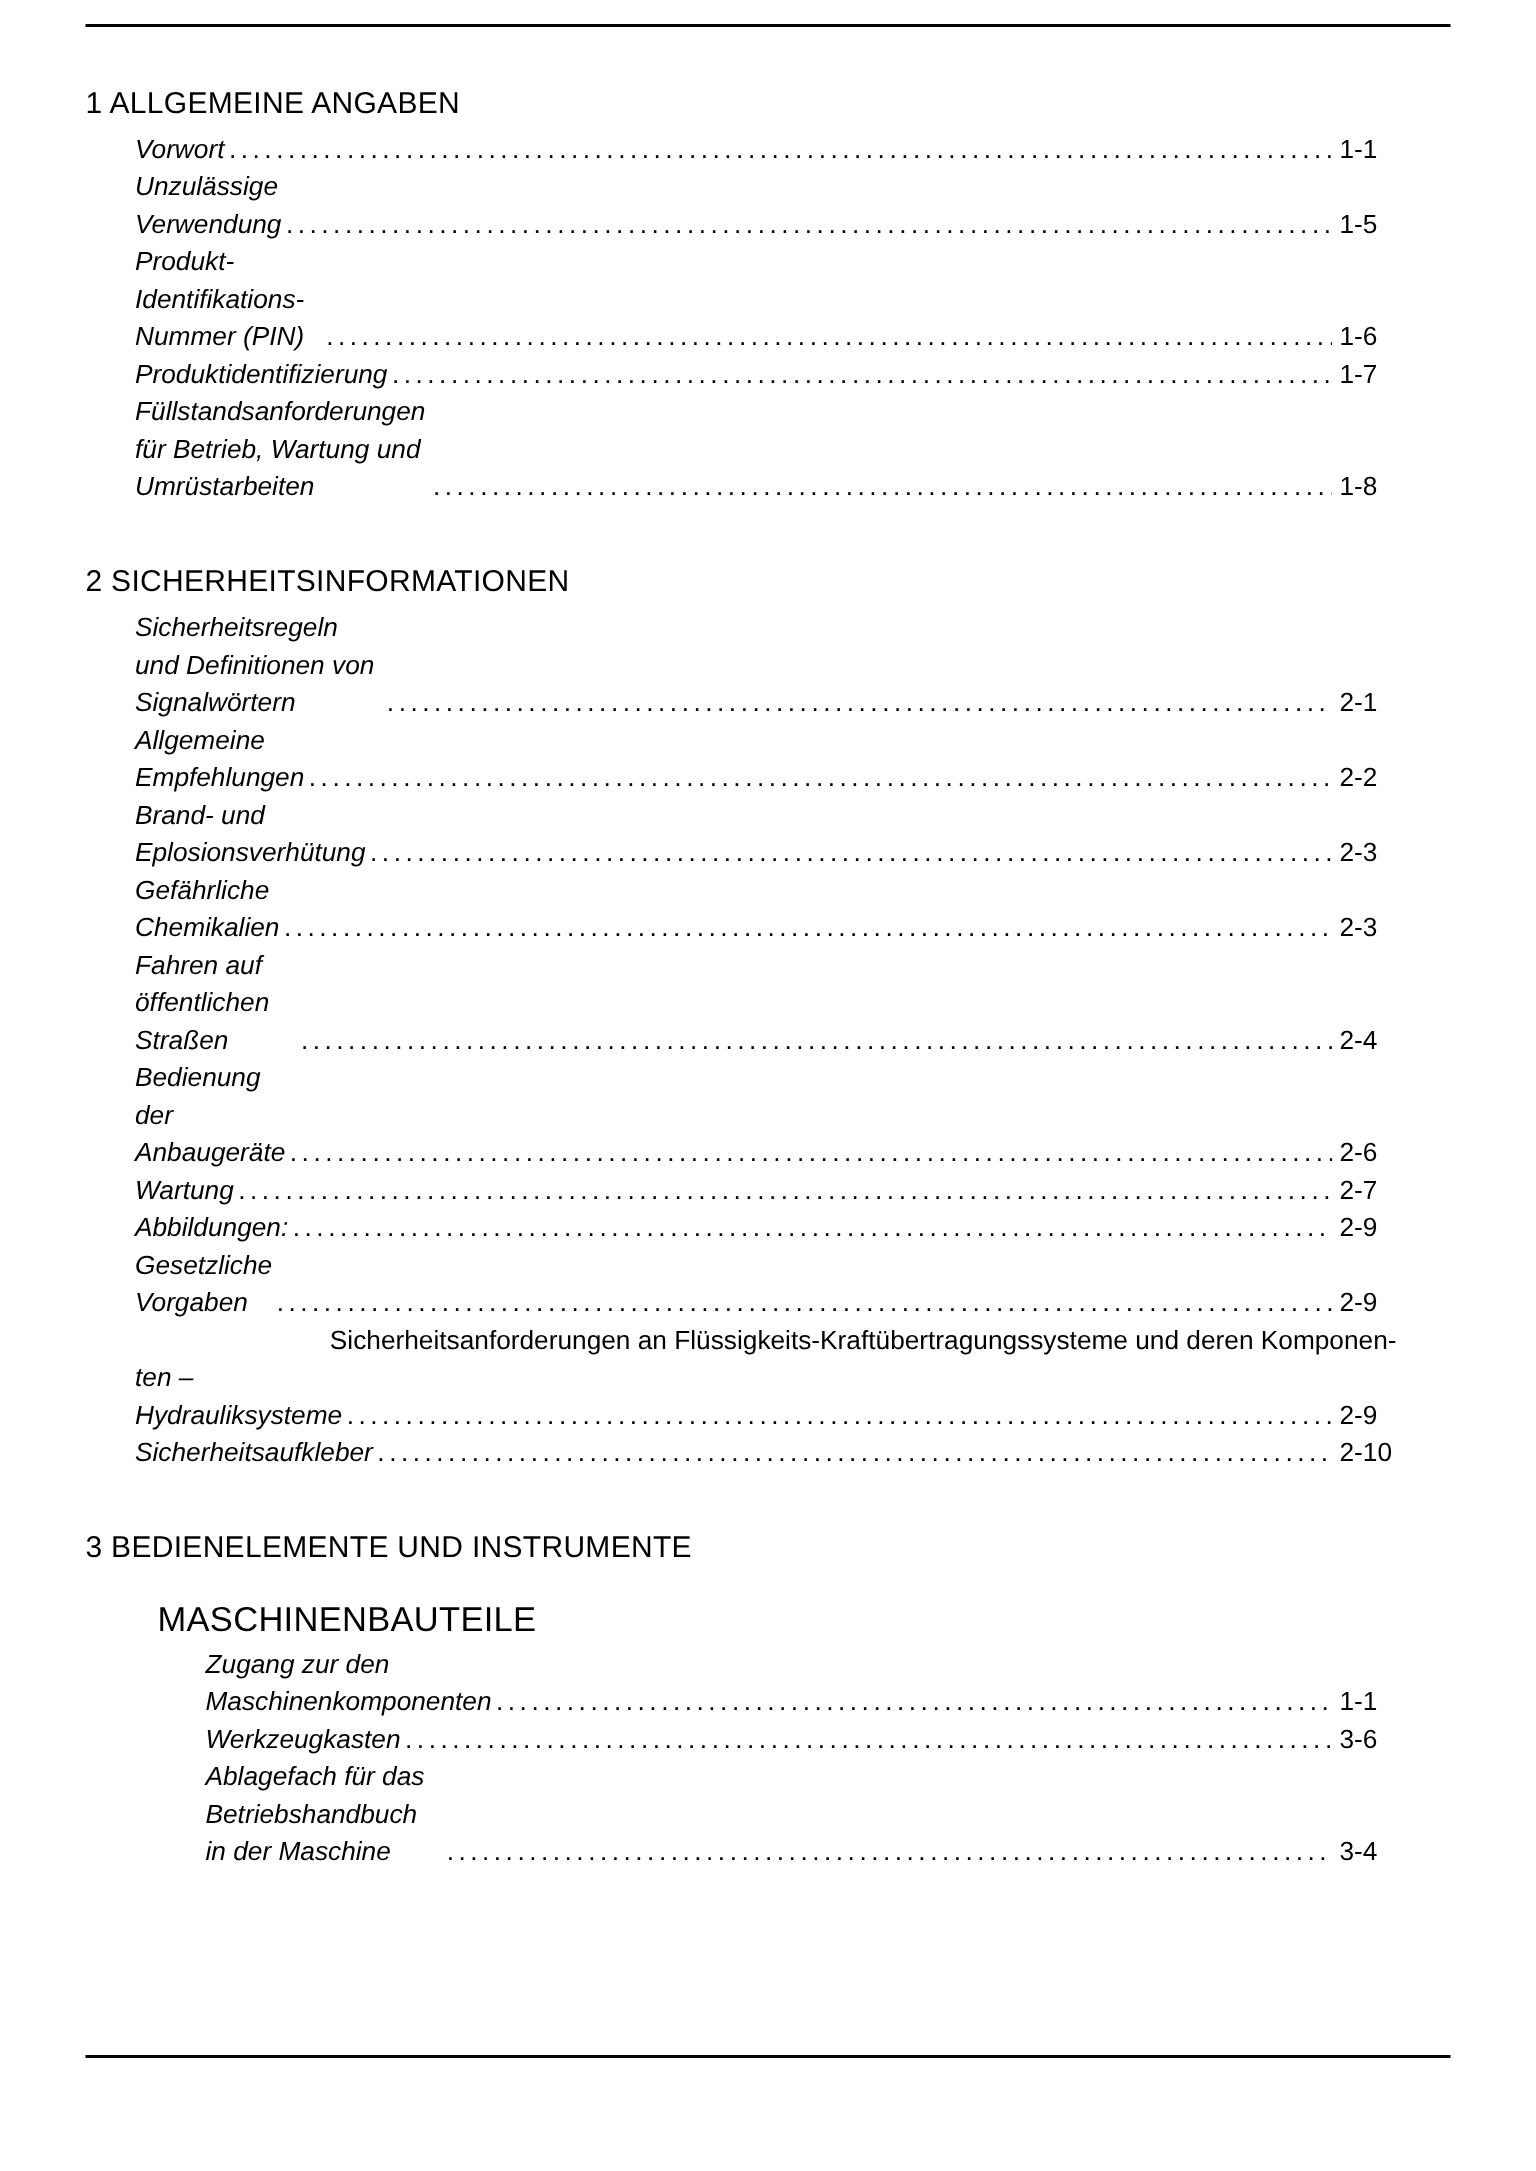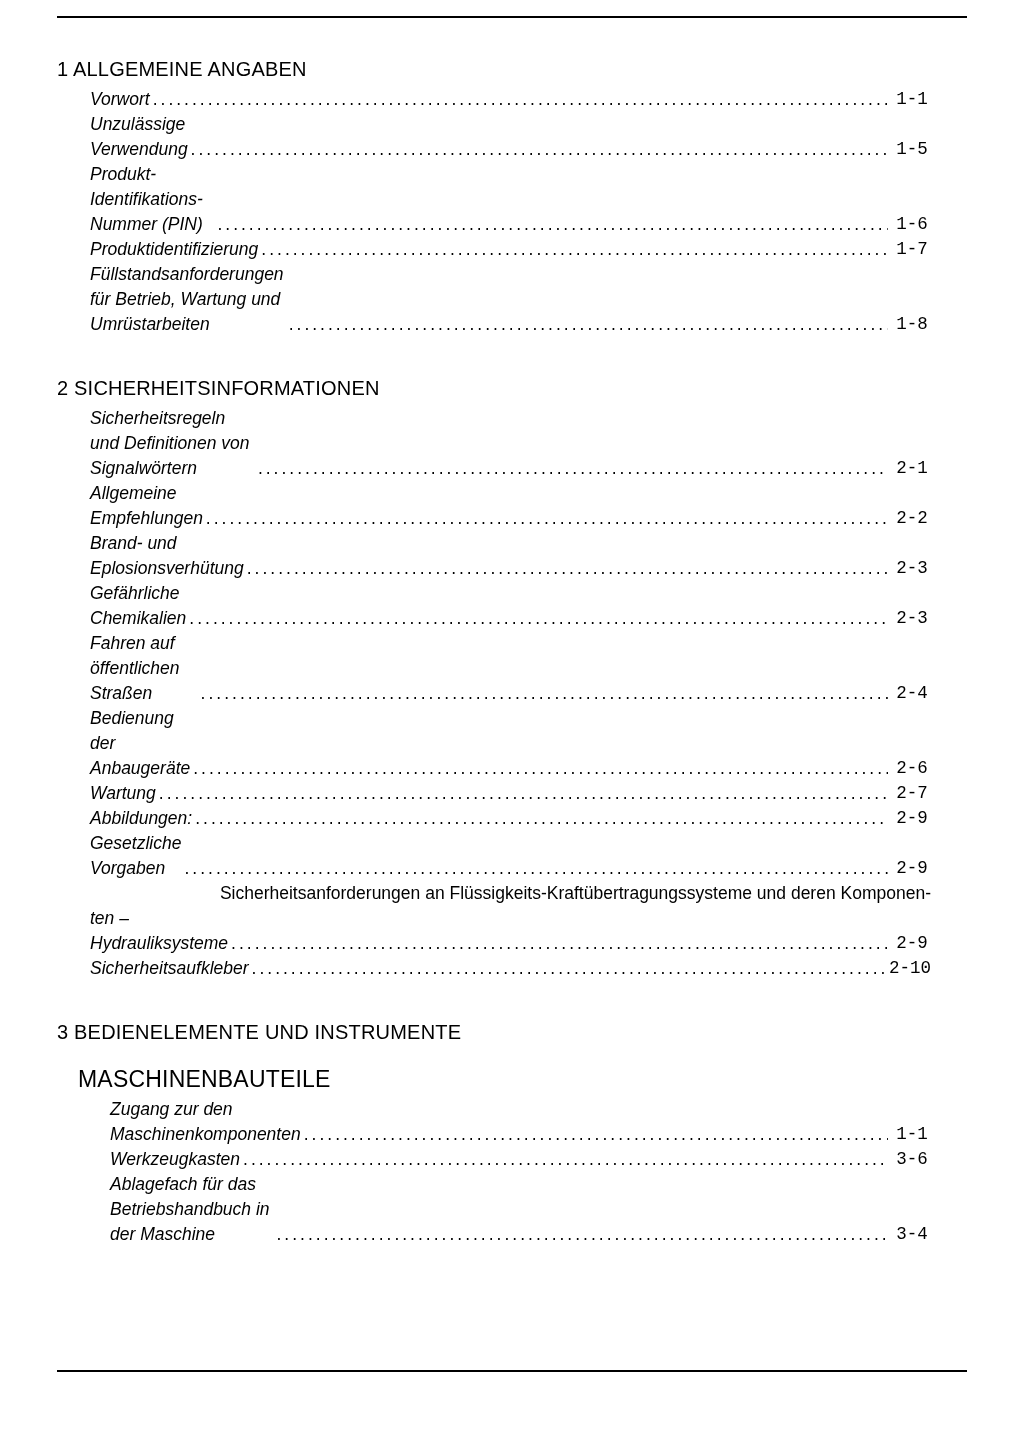--- a/index.html
+++ b/index.html
@@ -37,21 +37,21 @@
     left: 57px;
     right: 57px;
     top: 1370px;
   }
   .section { margin-top: 38px; }
   .section-heading {
     font-size: 20px;
     line-height: 27px;
     letter-spacing: 0.2px;
   }
-  .subsection { margin-left: 21px; margin-top: 20px; }
+  .subsection { margin-left: 48px; margin-top: 20px; }
   .subsection-heading {
     font-size: 23px;
     line-height: 27px;
     letter-spacing: 0.2px;
   }
   .entries {
     margin: 4px 36px 0 33px;
   }
   .subsection .entries {
     margin-left: 32px;
@@ -80,23 +80,22 @@
     margin: 0 5px 0 3px;
     min-width: 14px;
   }
   .leader::after {
     content: "........................................................................................................................................................................................................";
     letter-spacing: 3px;
   }
   .page-num {
     flex: 0 0 auto;
     min-width: 38px;
-    text-align: center;
+    text-align: left;
     white-space: nowrap;
-    font-family: Liberation Mono, monospace;
   }
 </style>
 </head>
 <body>
 
 <div class="page">
   <div class="rule top-rule"></div>
   <div id="toc-root">
       <div class="section">
         <div class="section-heading">1 ALLGEMEINE ANGABEN</div>

